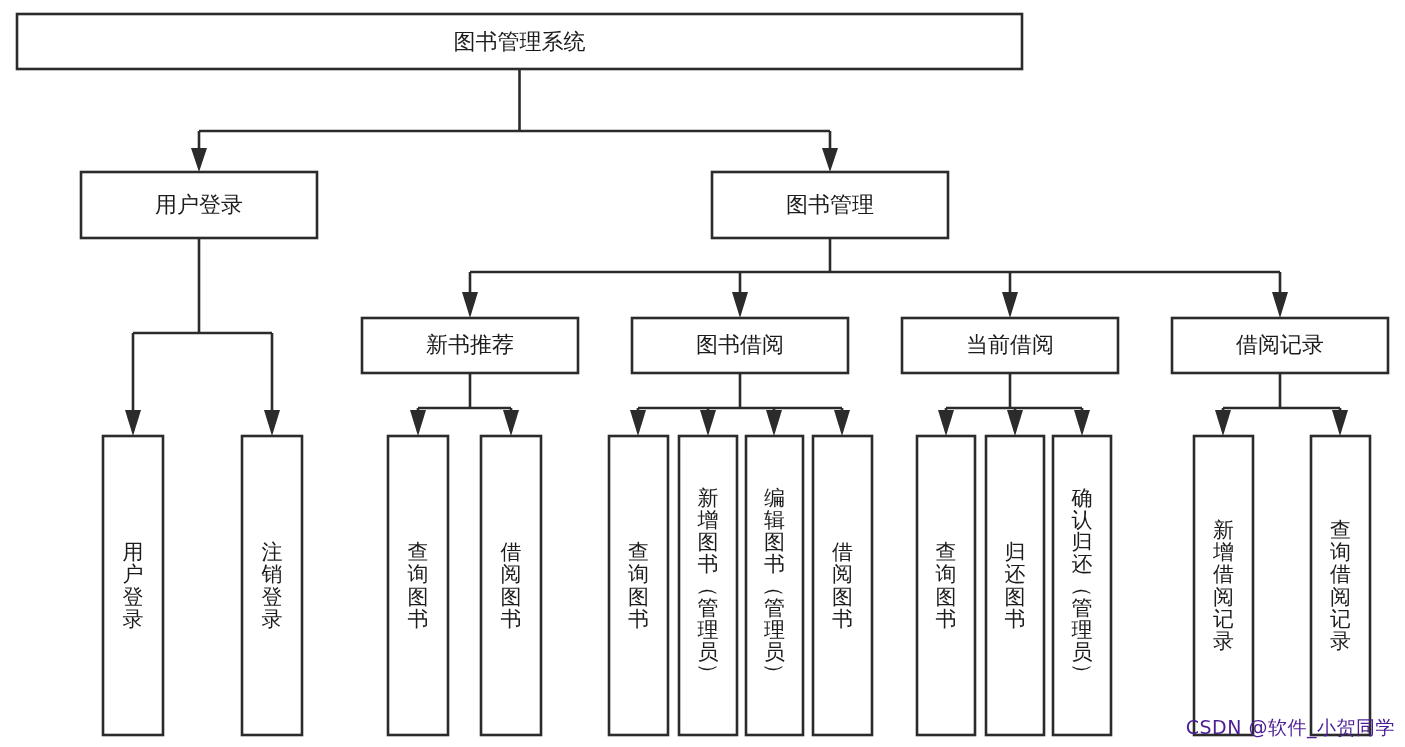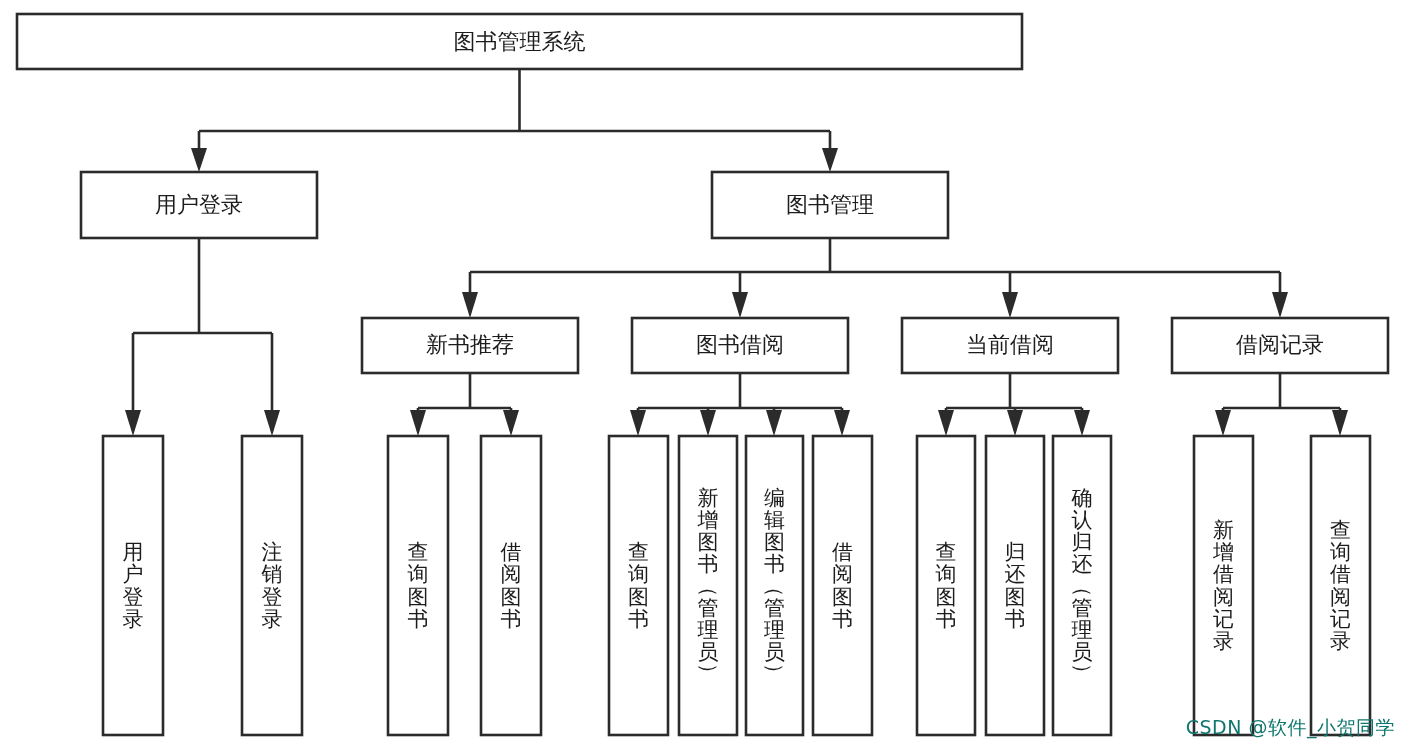--- a/index.html
+++ b/index.html
@@ -75,21 +75,21 @@
     transform: rotate(90deg);
     transform-origin: center center;
     line-height: 1.0;
   }
   .watermark {
     position: absolute;
     right: 10px;
     bottom: 6px;
     font-family: "DejaVu Sans", "Liberation Sans", sans-serif;
     font-size: 19px;
-    color: #0f766e;
+    color: #4c1d95;
     letter-spacing: 0.5px;
     white-space: nowrap;
     user-select: none;
   }
 </style>
 </head>
 <body>
 
 <div id="diagram-root">
 

